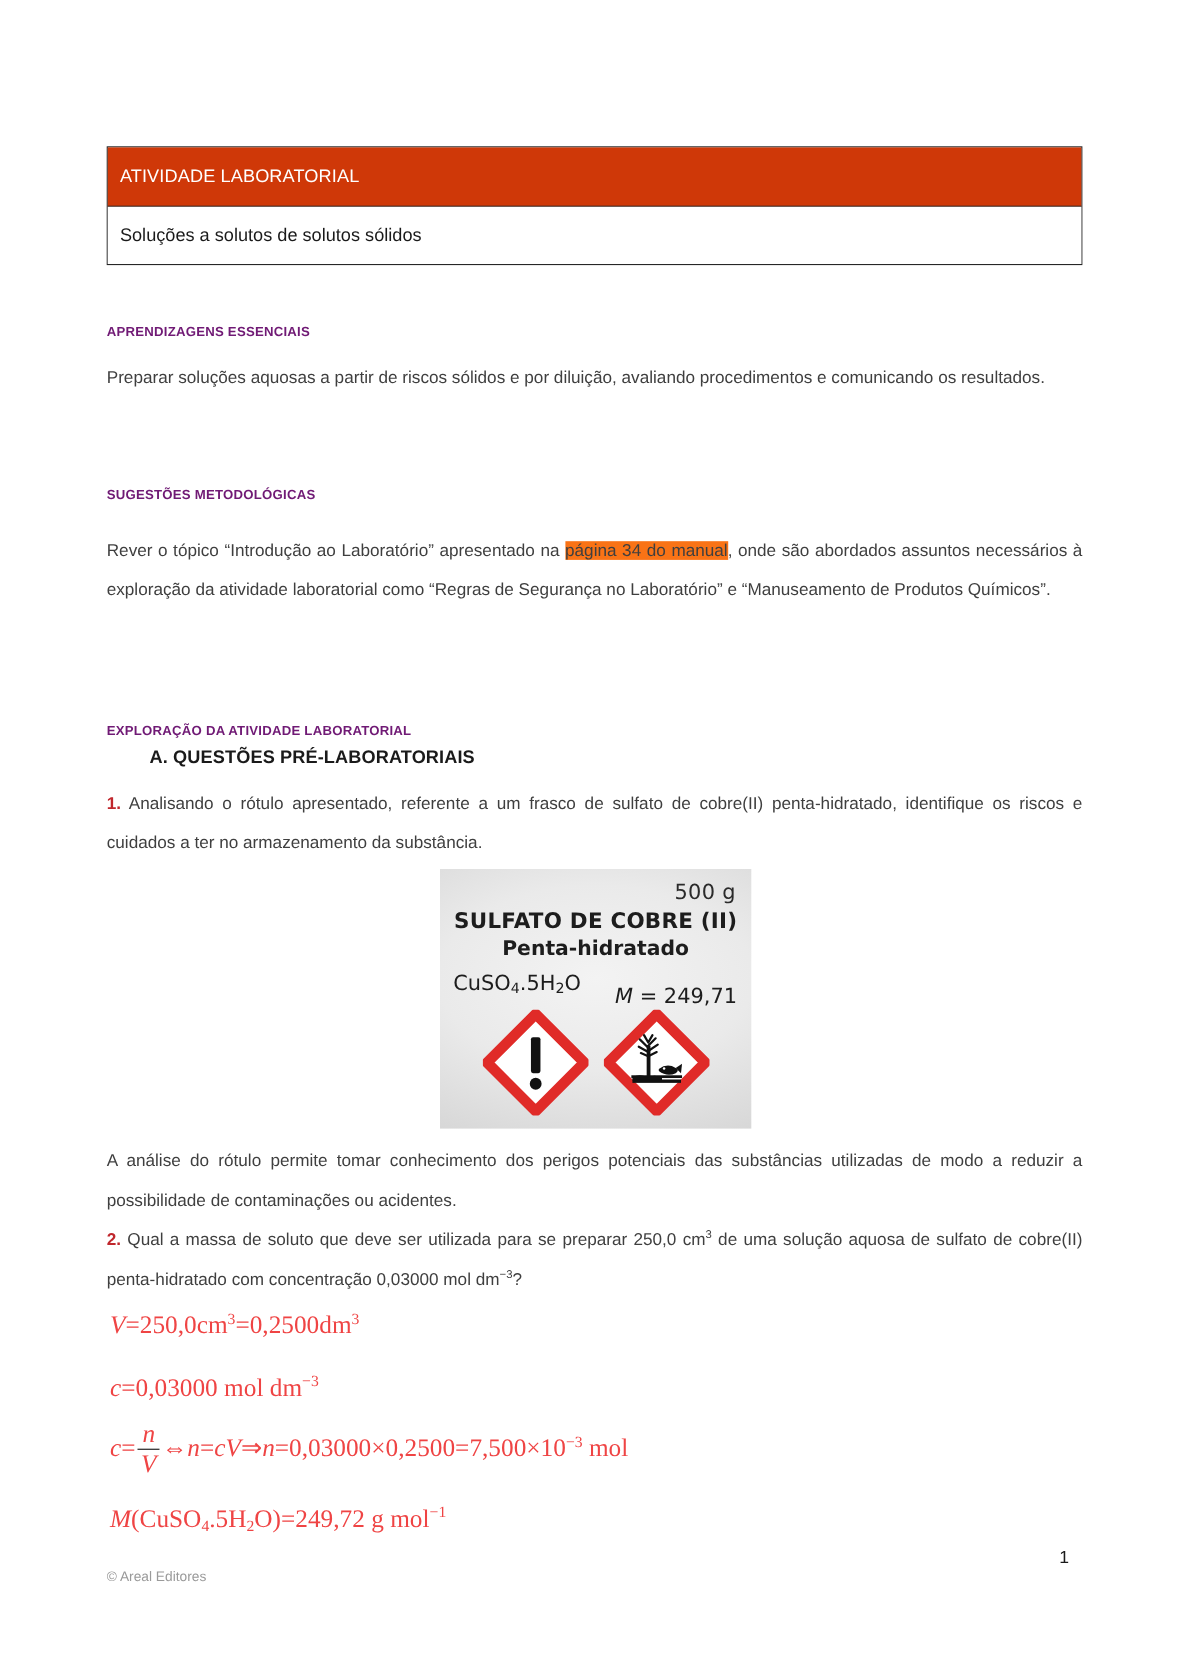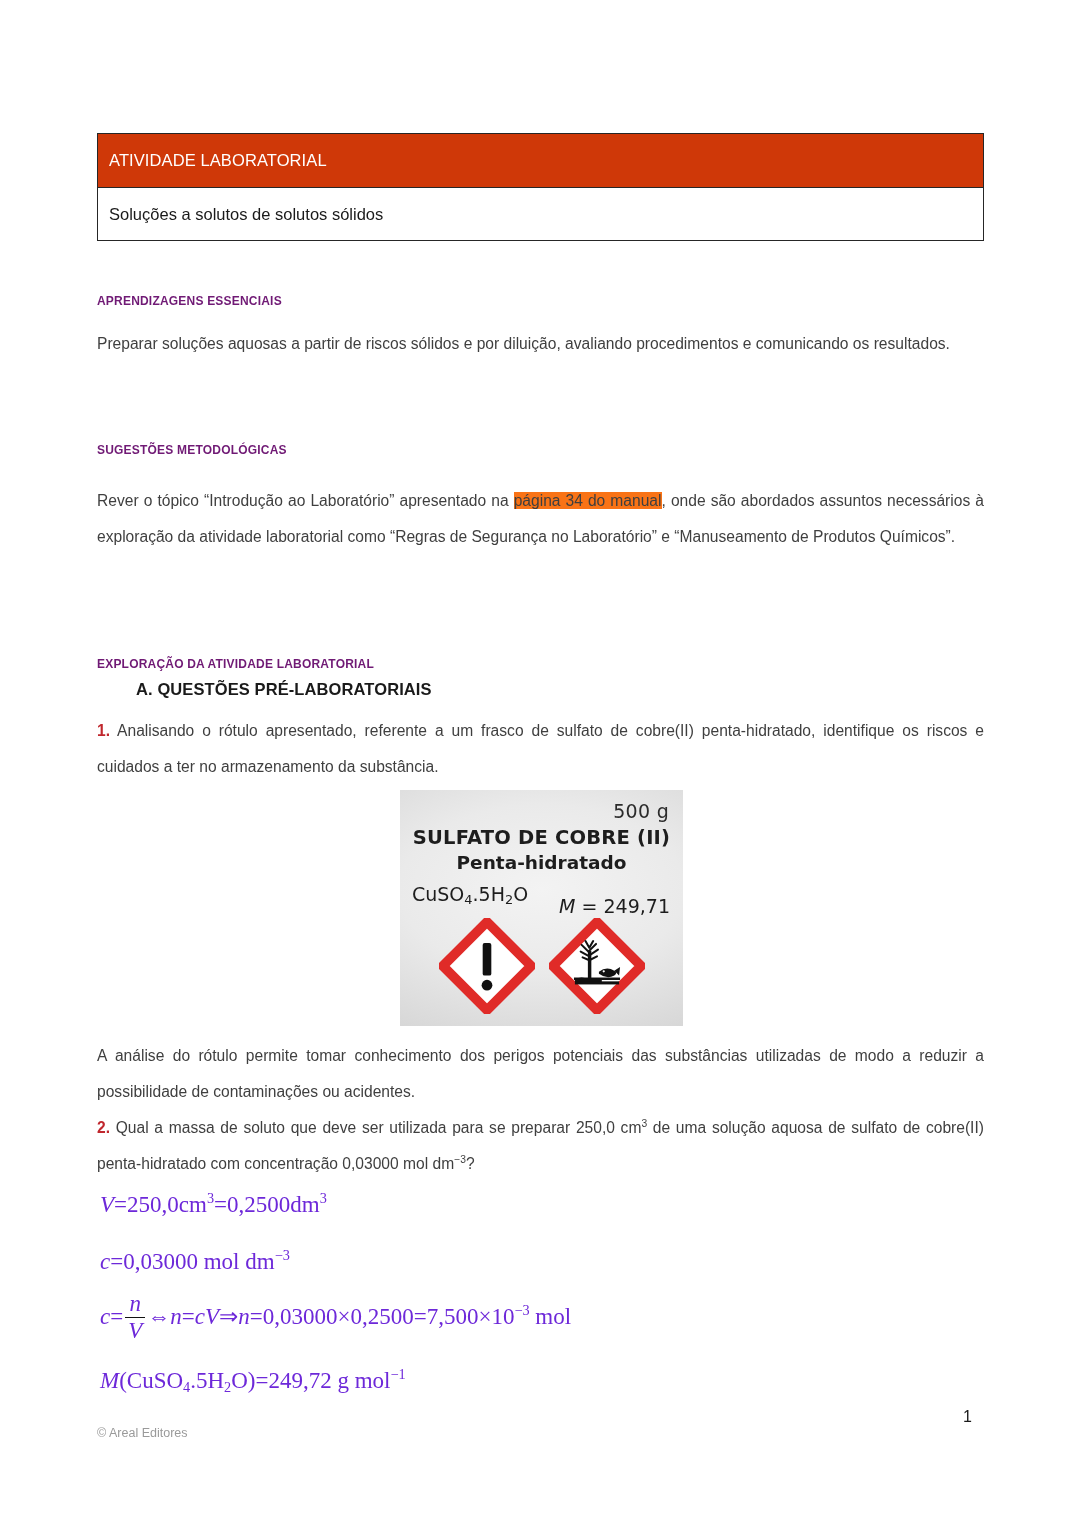--- a/index.html
+++ b/index.html
@@ -172,21 +172,21 @@
     width: 96px;
     height: 96px;
     position: relative;
   }
   .picto svg { display: block; }
 
   
   .eq {
     position: absolute;
     font-family: "Liberation Serif", serif;
-    color: #6d28d9;
+    color: #ef4444;
     font-size: 23px;
     white-space: nowrap;
   }
   .eq i { font-style: italic; }
   .eq sup { font-size: .62em; vertical-align: super; line-height: 0; }
   .eq sub { font-size: .62em; vertical-align: -0.25em; line-height: 0; }
   .frac {
     display: inline-block;
     vertical-align: middle;
     text-align: center;

